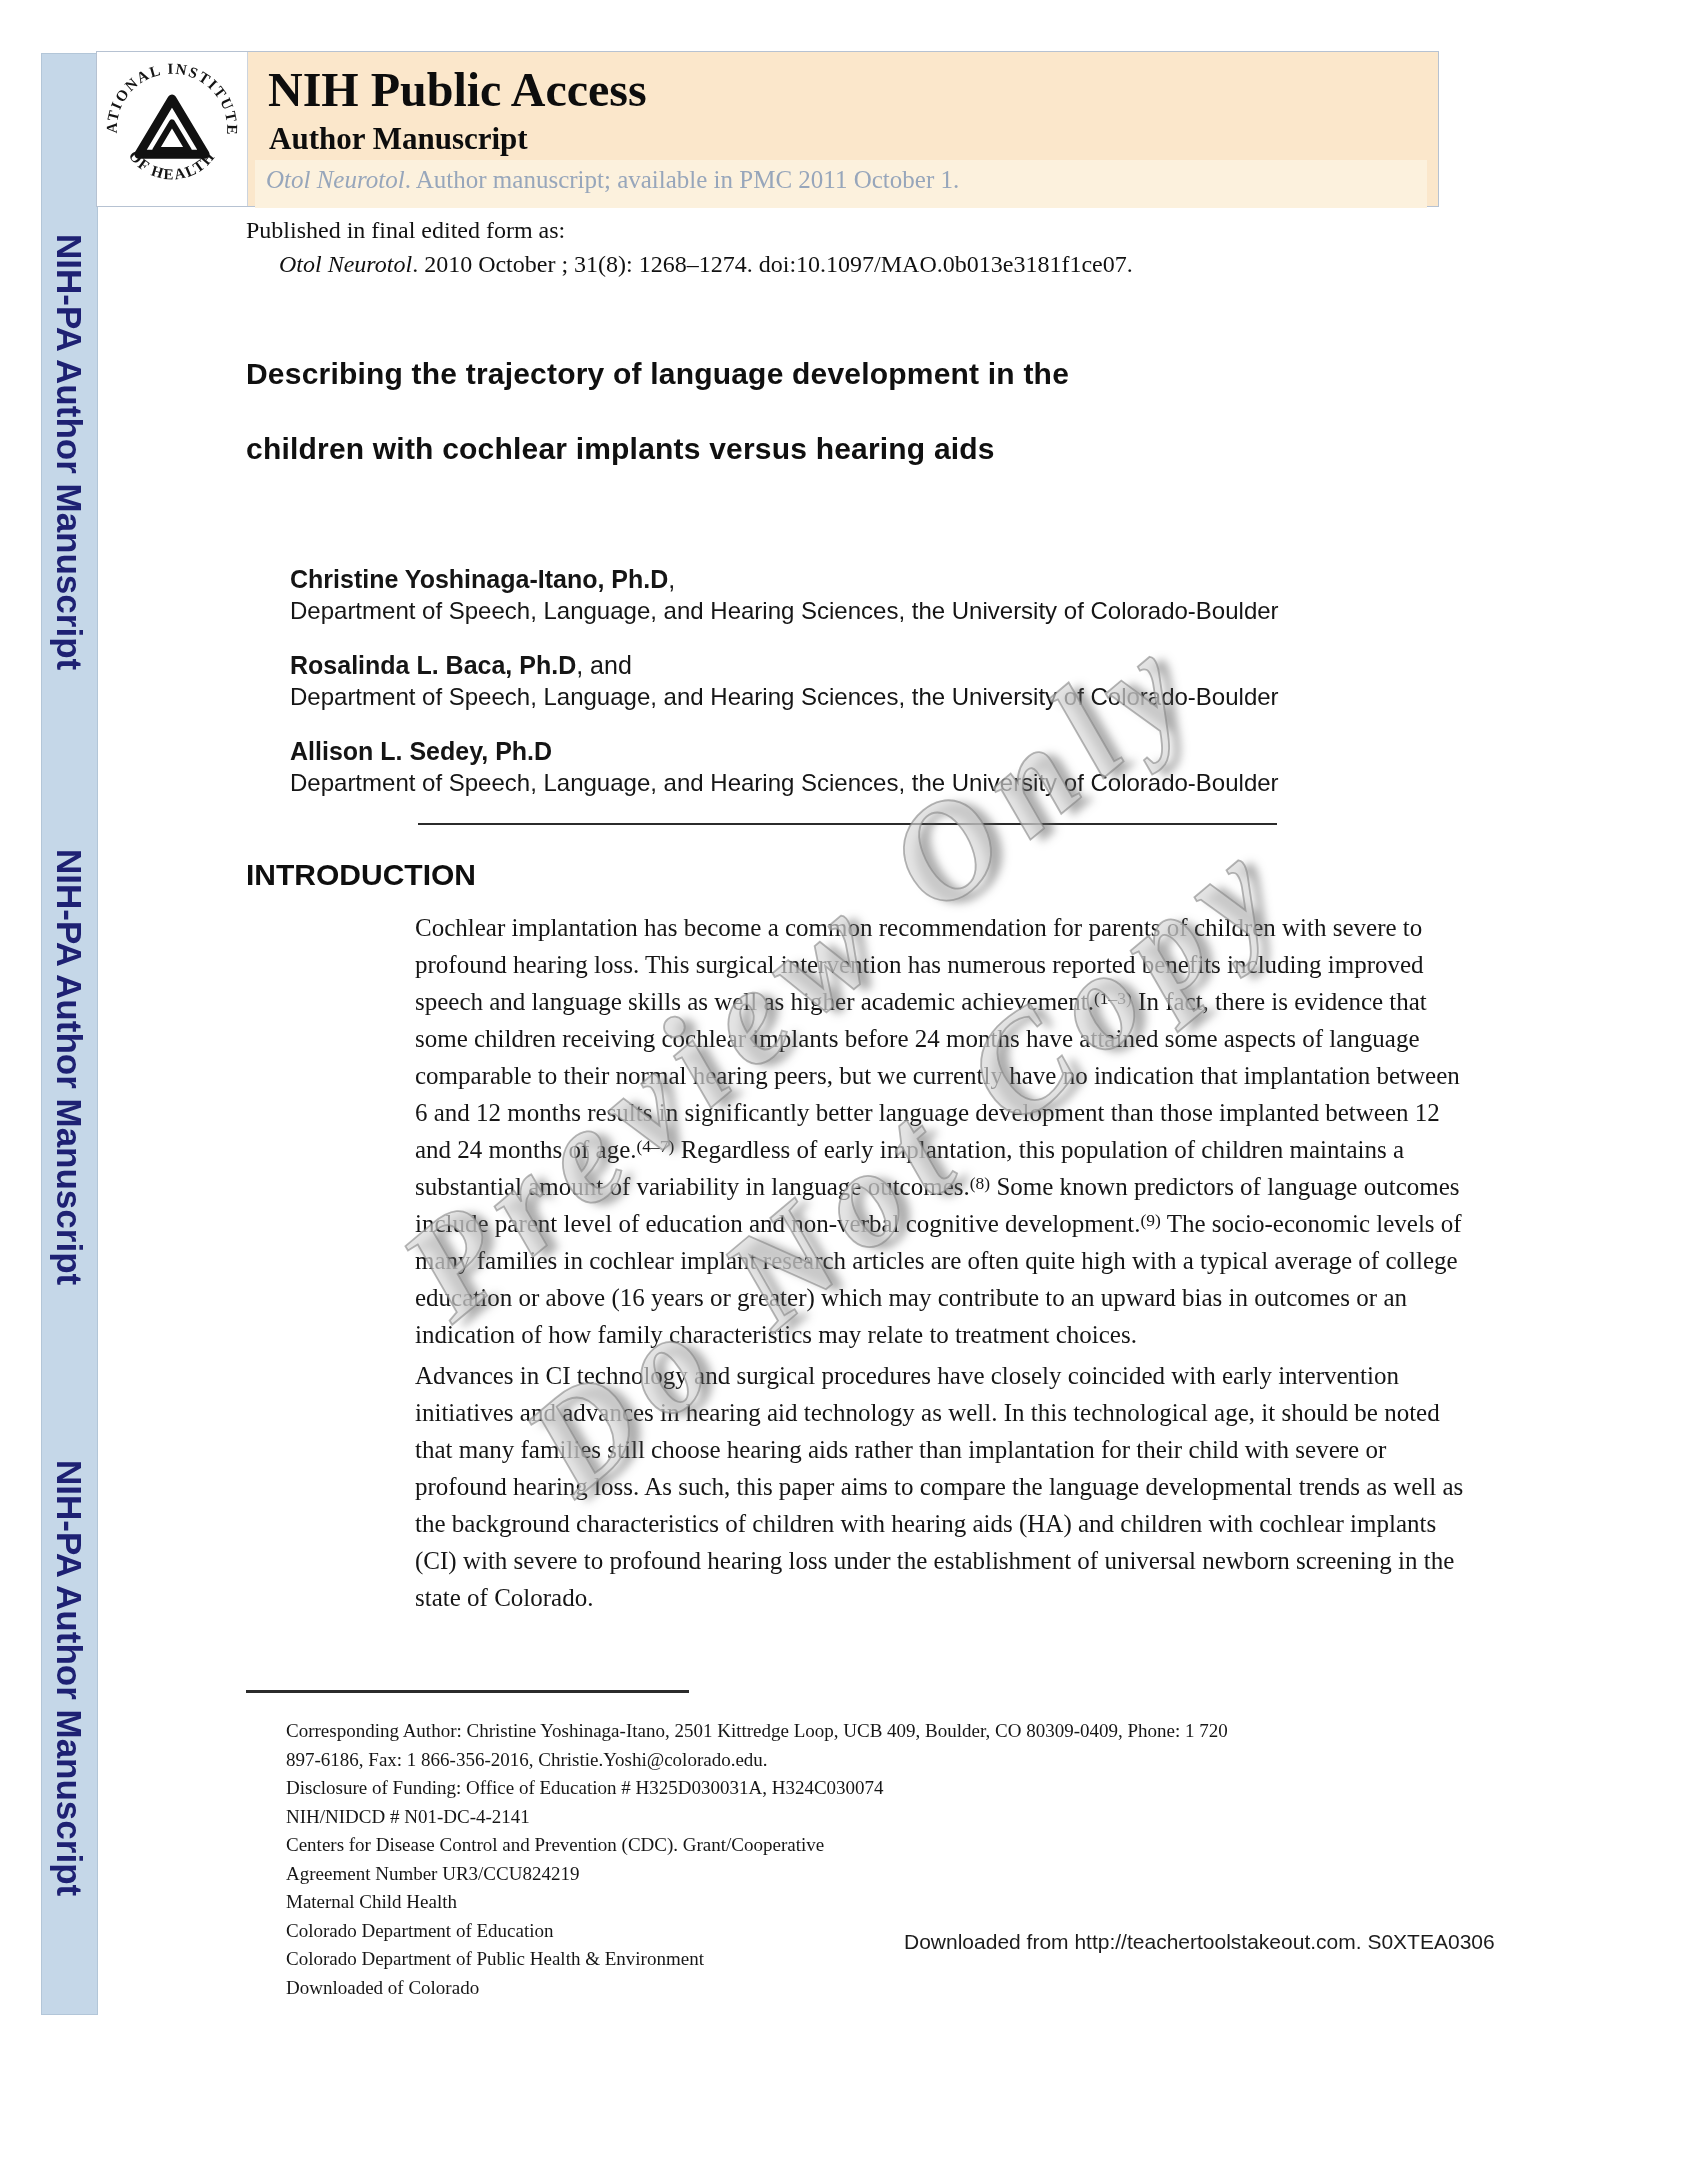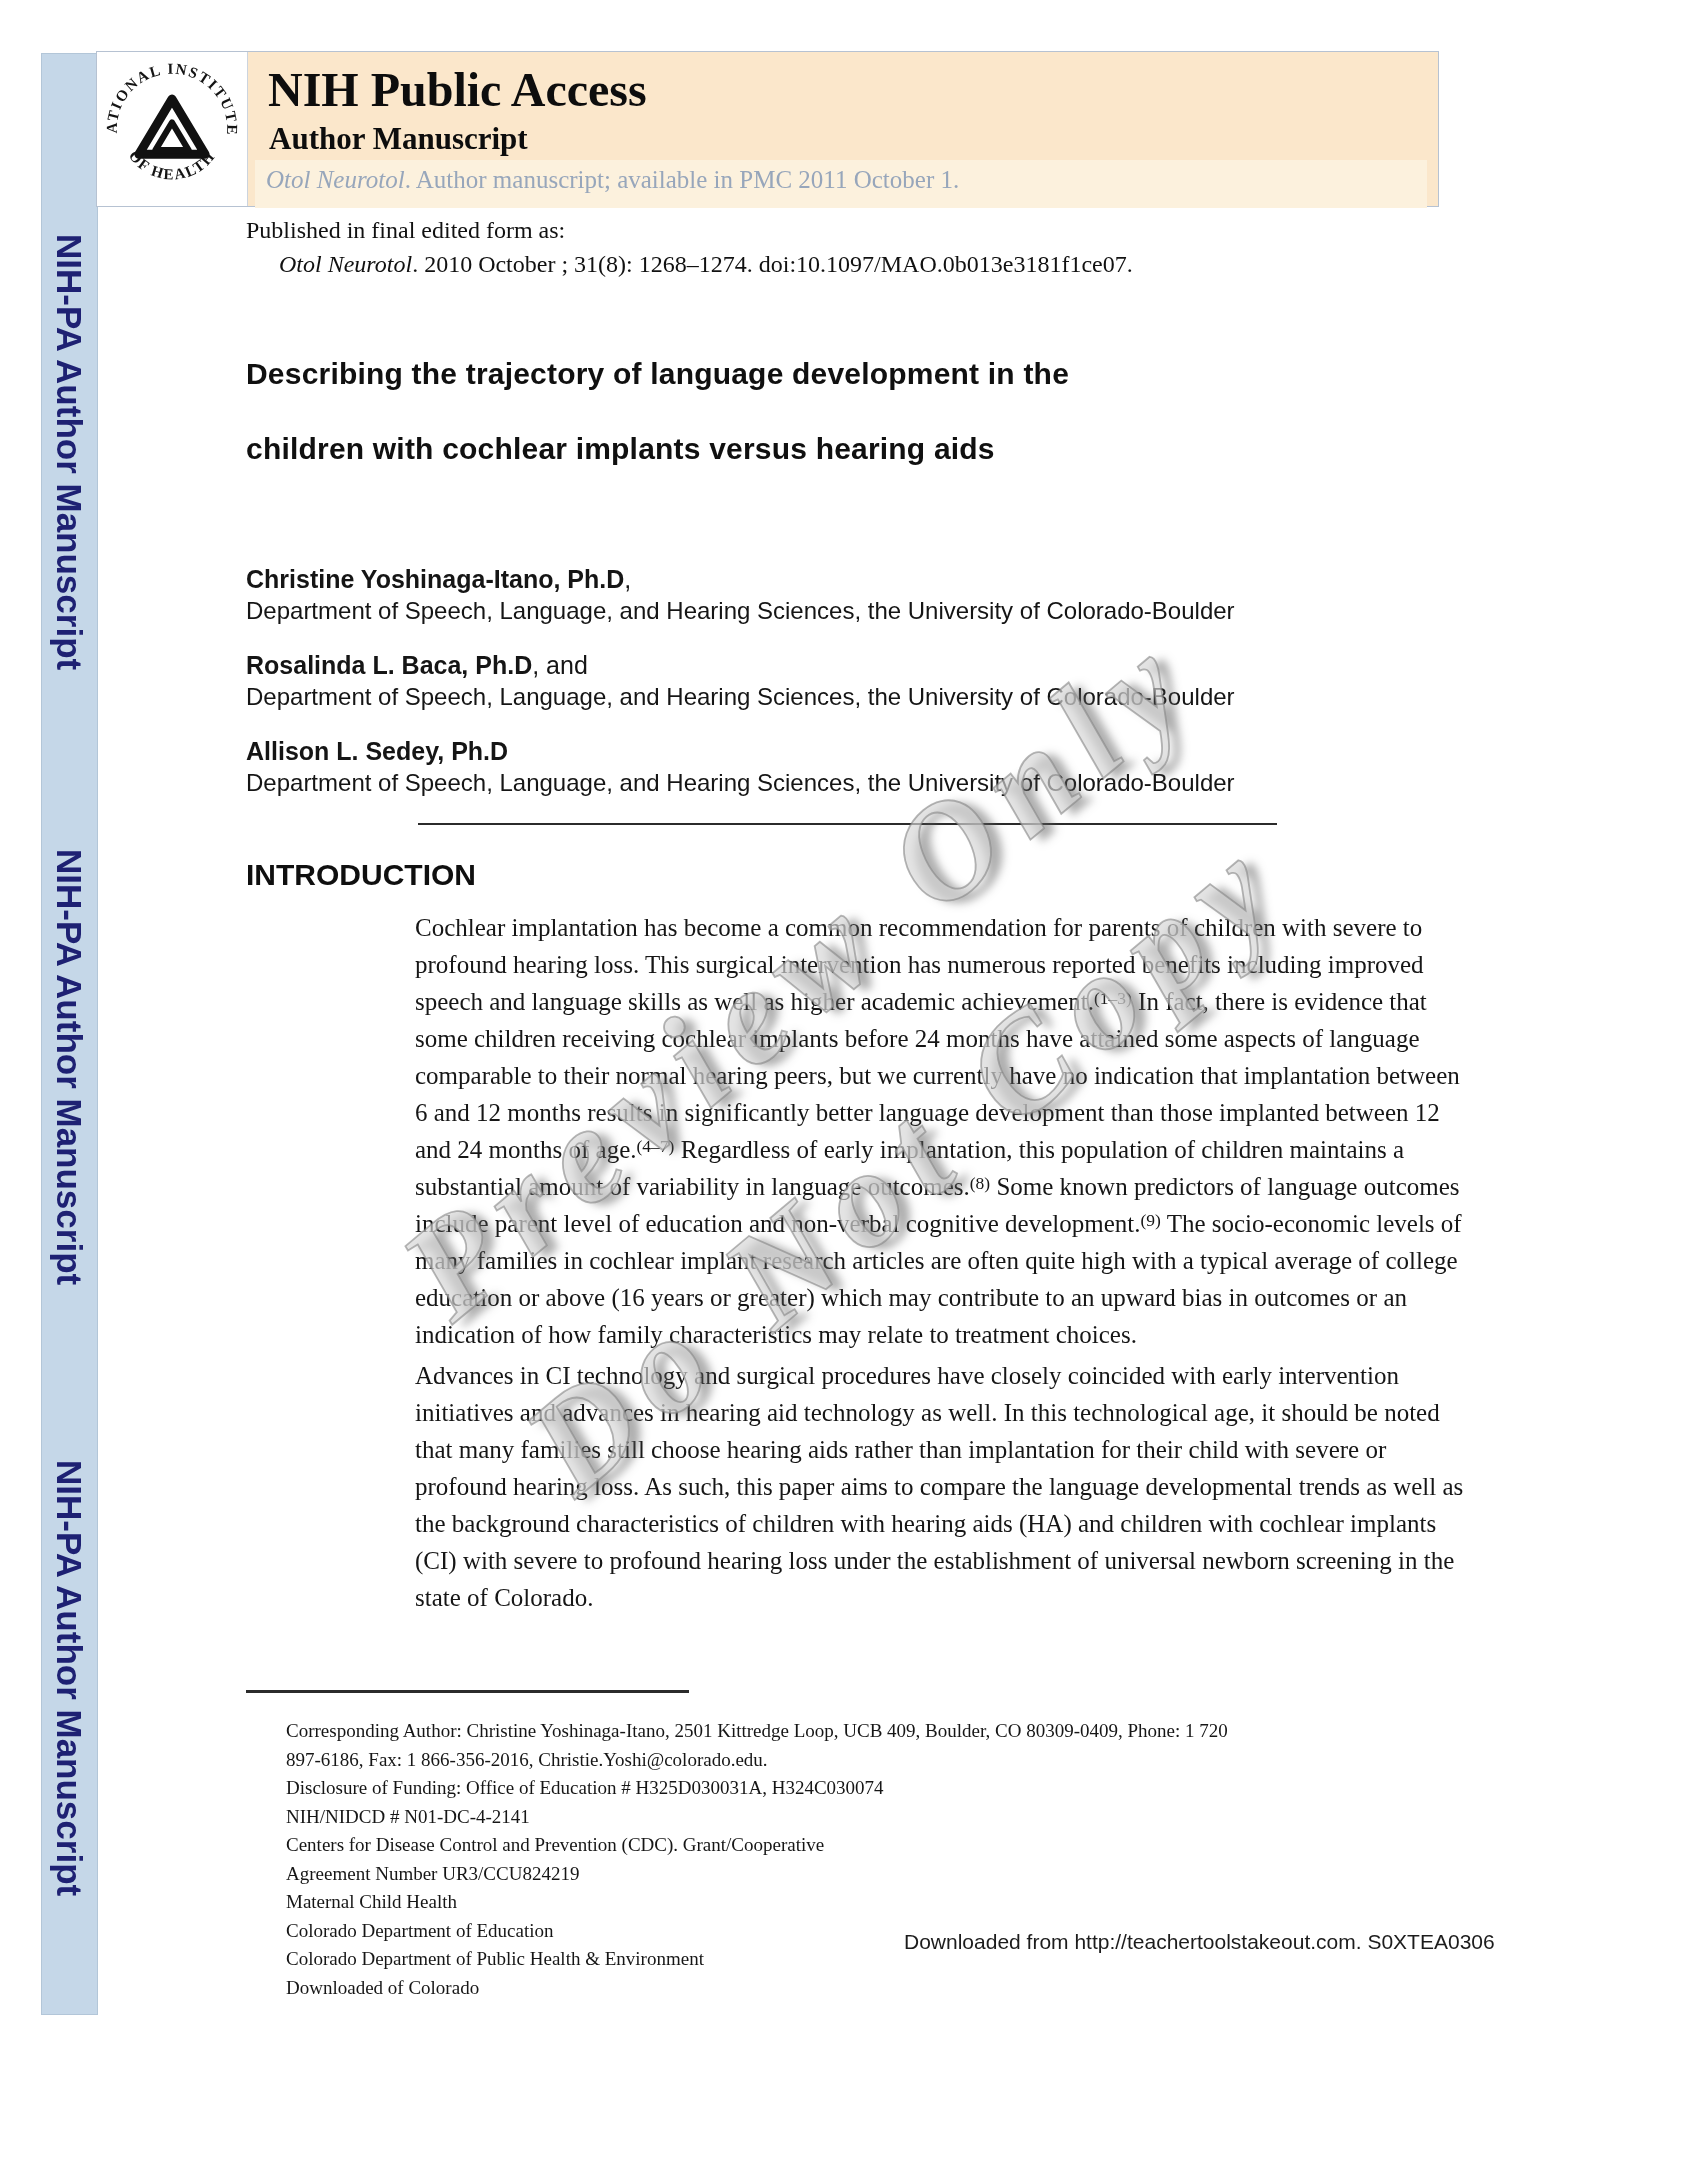--- a/index.html
+++ b/index.html
@@ -26,21 +26,21 @@
   .it{font-style:italic;}
 
   
   .pub{position:absolute;left:246px;top:213px;font:24px/34px "Liberation Serif",serif;color:#111;}
   .pub-line2{padding-left:33px;}
 
   
   .art-title{position:absolute;left:246px;top:336px;font:700 30px/75px "Liberation Sans",sans-serif;
              color:#101010;white-space:nowrap;letter-spacing:0.2px;}
   .authors{position:absolute;left:246px;top:564px;font:24px/31px "Liberation Sans",sans-serif;color:#151515;}
-  .a-group{margin-bottom:24px;}
+  .a-group{margin-bottom:24px;margin-left:44px;}
   .a-name{font-size:25px;}
   .a-name b{font-weight:700;}
   .a-name span{font-weight:400;}
 
   .rule{position:absolute;left:418px;top:823px;width:859px;height:1.8px;background:#2b2b2b;}
   .sec-head{position:absolute;left:246px;top:858px;font:700 30px "Liberation Sans",sans-serif;color:#0f0f0f;}
 
   .para{position:absolute;left:415px;width:1054px;font:25px/37px "Liberation Serif",serif;color:#161616;}
   .p1{top:909px;}
   .p2{top:1357px;}

